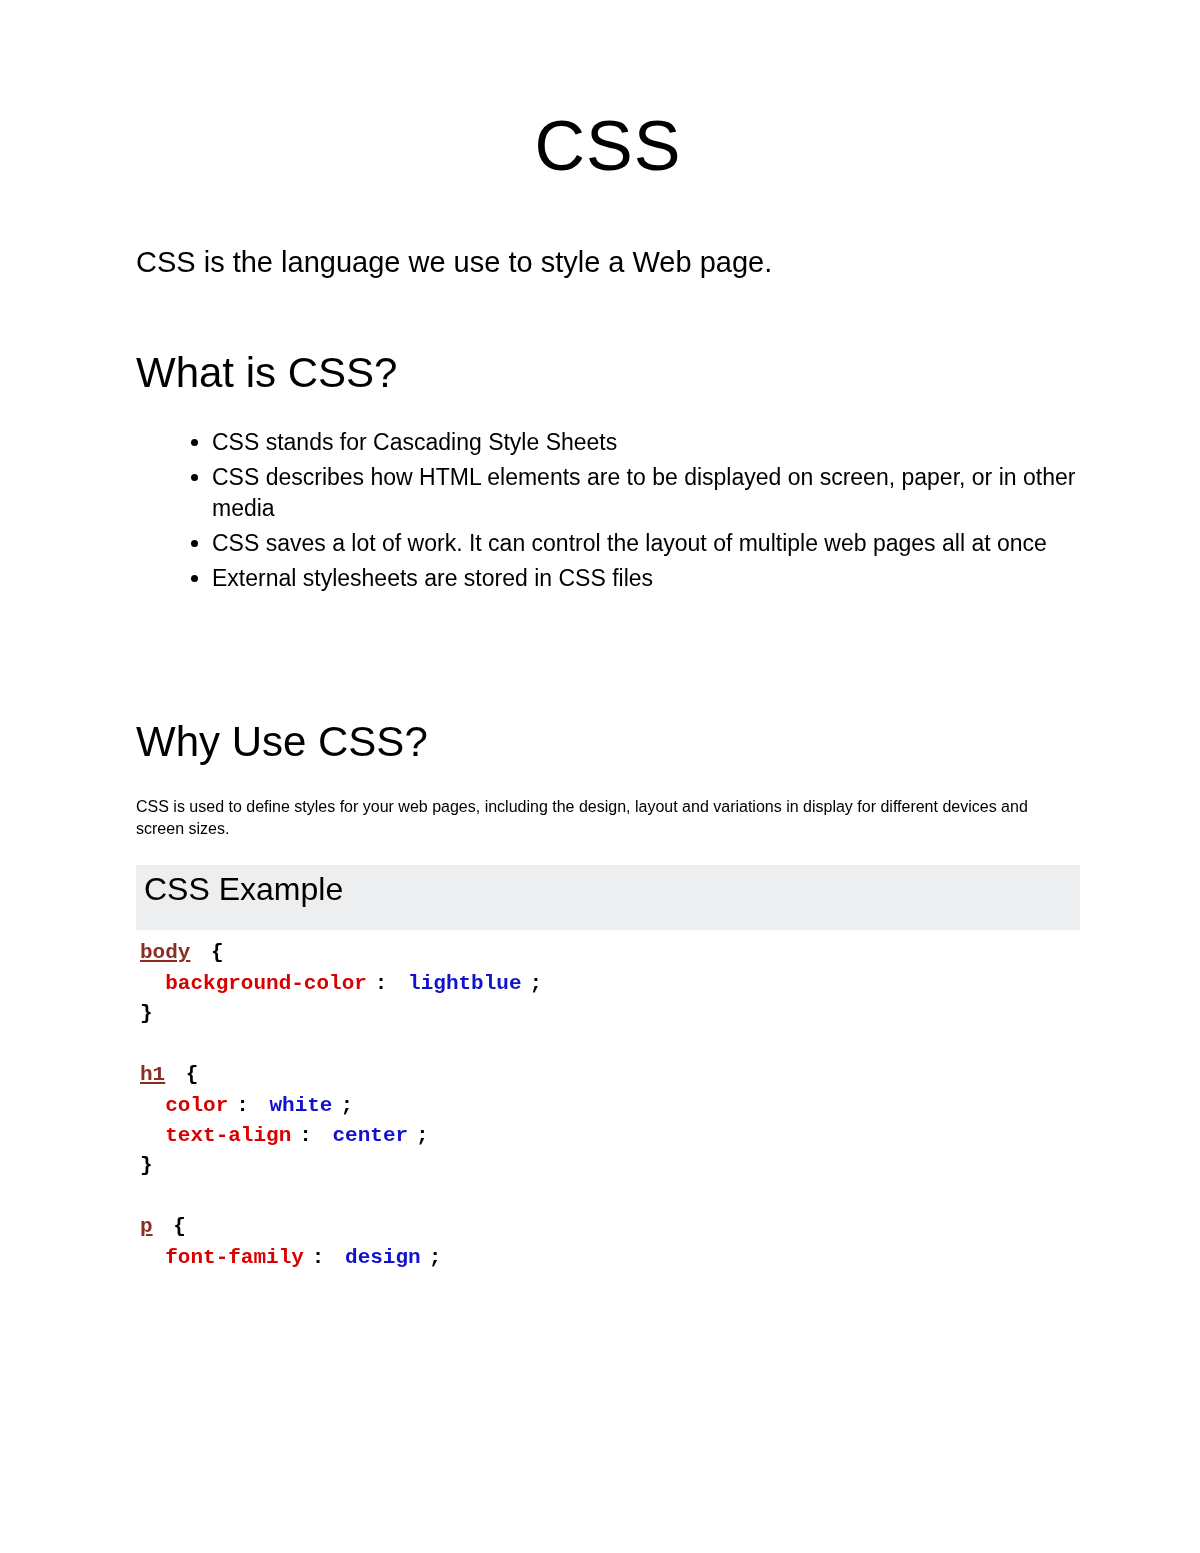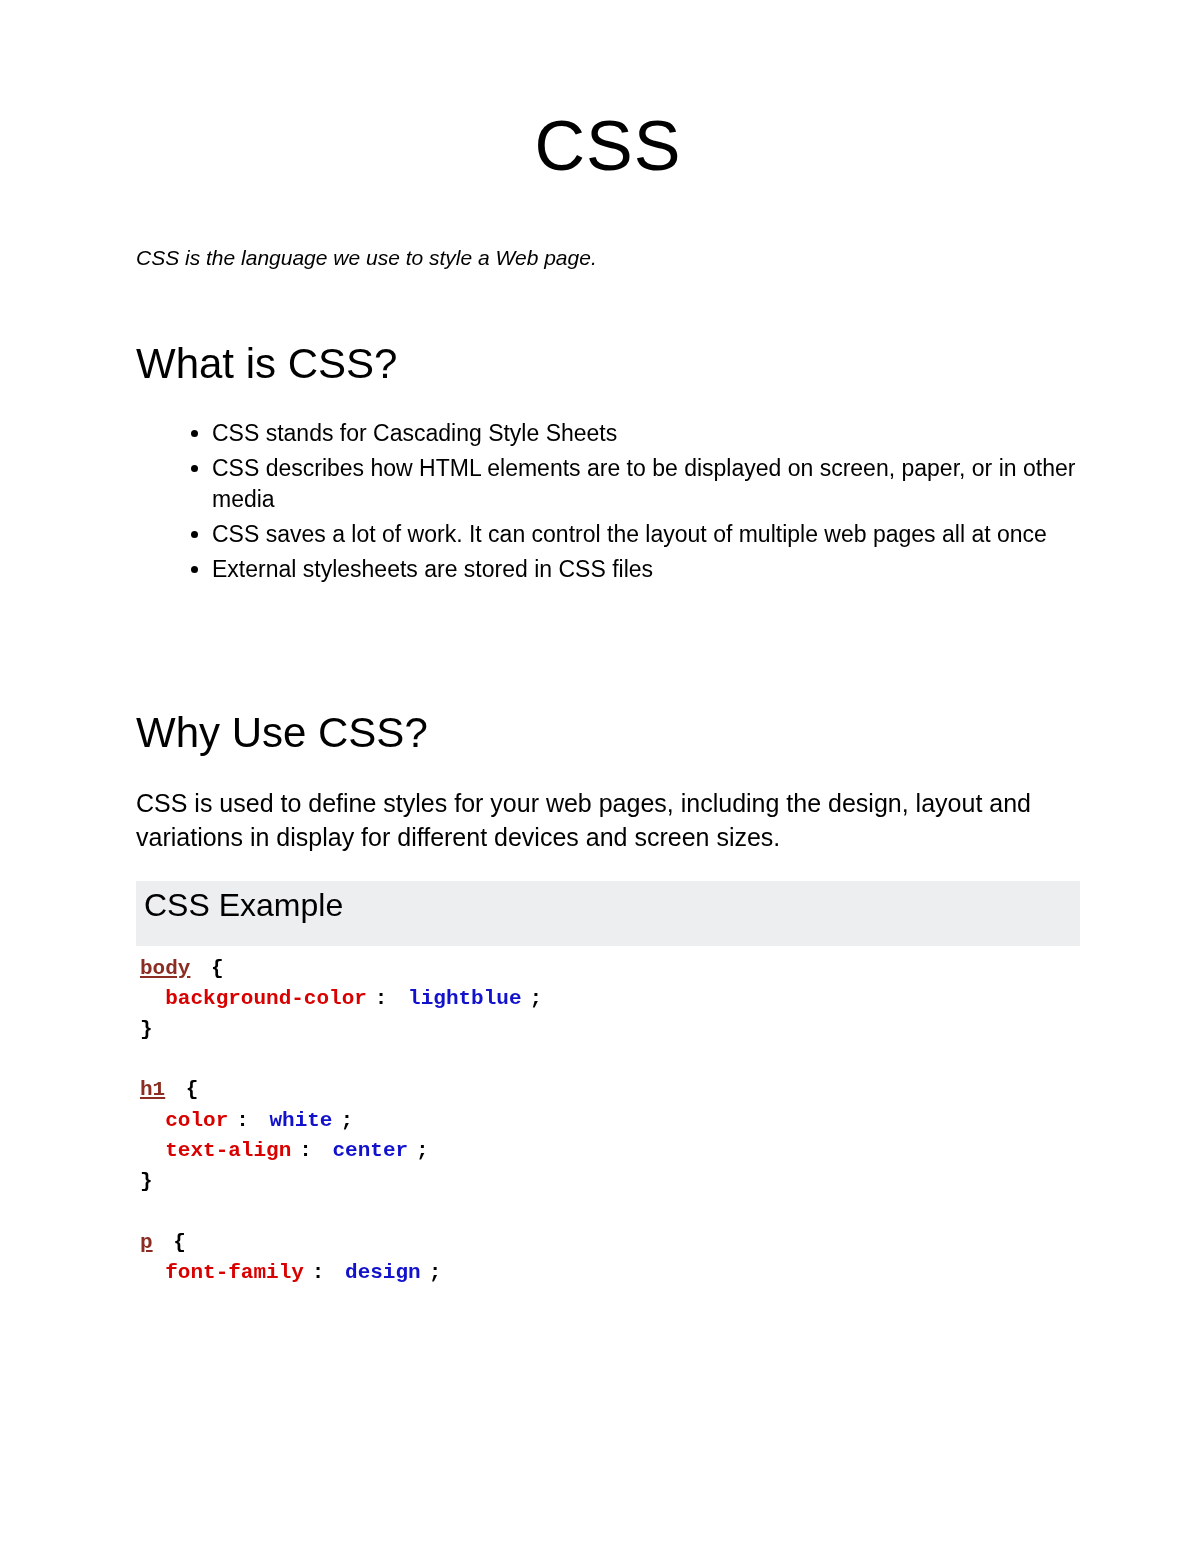--- a/index.html
+++ b/index.html
@@ -18,45 +18,44 @@
       padding: 90px 120px 100px 120px;
     }
     .title {
       text-align: center;
       font-size: 70px;
       font-weight: 400;
       margin-bottom: 60px;
       letter-spacing: 1px;
     }
     .intro {
-      font-size: 21px;
+      font-size: 29px;
       margin-top: 60px;
       margin-bottom: 70px;
-      font-style: italic;
     }
     .h2 {
       font-size: 42px;
       font-weight: 400;
       margin-top: 20px;
       margin-bottom: 30px;
     }
     .bullets {
       list-style: disc;
       padding-left: 72px;
       font-size: 23px;
       line-height: 1.35;
     }
     .bullets li {
       margin-bottom: 4px;
     }
     .section-gap {
       height: 100px;
     }
     .why-para {
-      font-size: 25px;
+      font-size: 16px;
       line-height: 1.35;
       margin-top: 12px;
       margin-bottom: 26px;
     }
     .example-header {
       background: #edeeef;
       font-size: 32px;
       font-weight: 400;
       padding: 6px 10px 22px 8px;
       margin-bottom: 8px;

